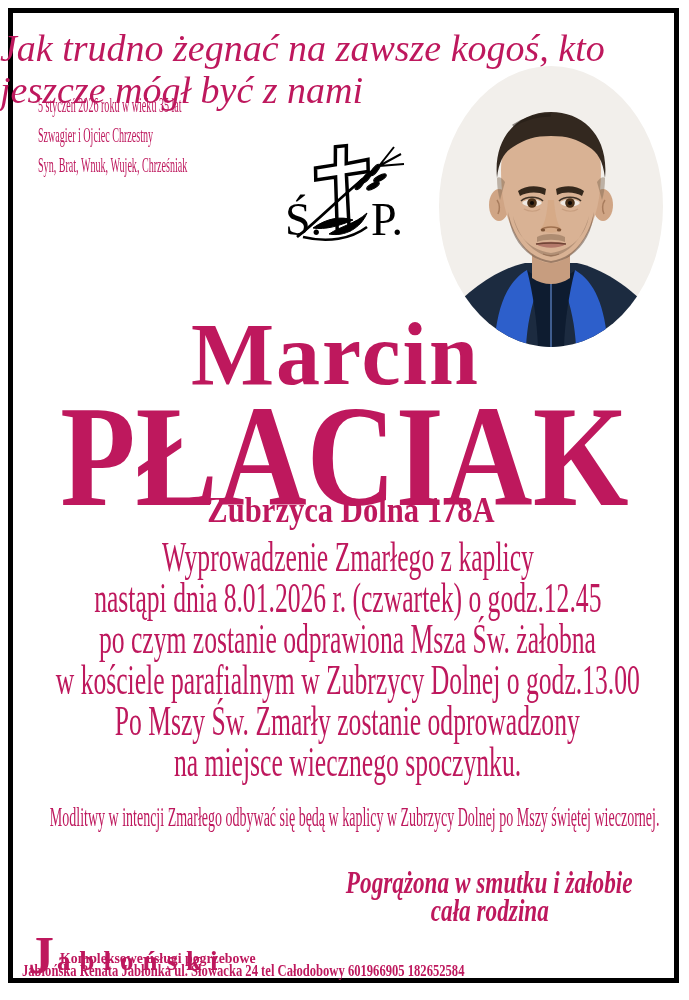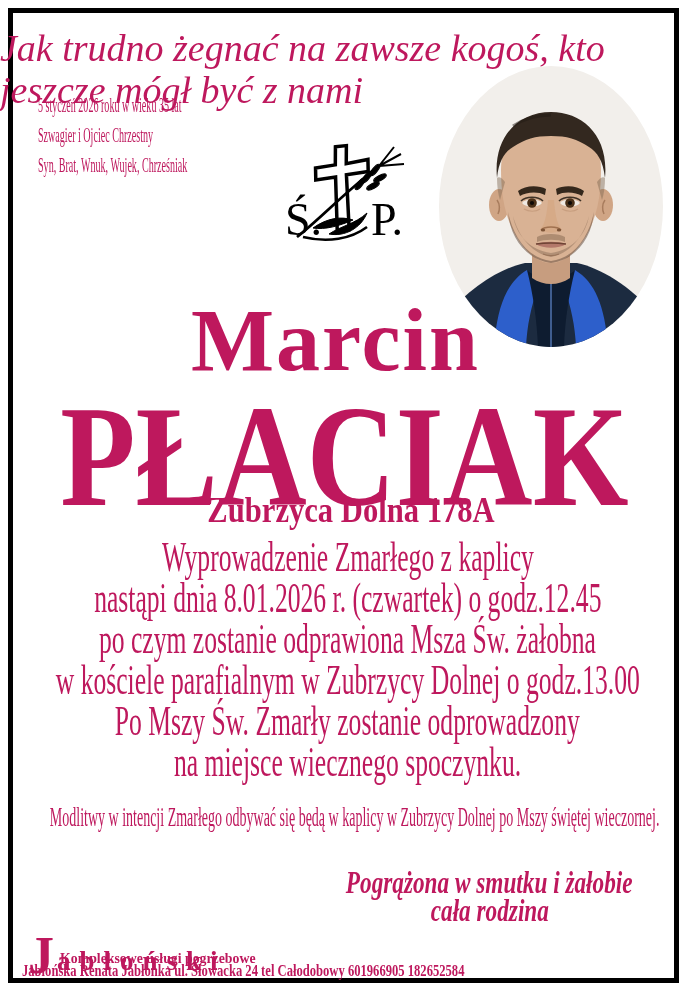--- a/index.html
+++ b/index.html
@@ -22,21 +22,21 @@
   .intro{position:absolute;left:38px;top:90px;}
   .intro-line{display:block;font-size:21px;line-height:30px;}
 
   .emblem{position:absolute;left:283px;top:140px;}
 
   .photo{
     position:absolute;left:439px;top:66px;width:224px;height:281px;
     border-radius:50%;overflow:hidden;
   }
 
-  .first-name-row{top:297px;}
+  .first-name-row{top:311px;}
   .first-name{font-weight:bold;font-size:88px;line-height:1;letter-spacing:2px;transform:translateX(-9px);}
   .surname-row{top:384px;}
   .surname{font-weight:bold;font-size:145px;line-height:1;--sx:.85;}
   .address-row{top:492px;transform:translateX(7px);}
   .address{font-weight:bold;font-size:36px;line-height:1;--sx:.85;}
 
   .announcement{position:absolute;left:0;top:537px;width:689px;display:flex;flex-direction:column;align-items:center;transform:translateX(3px);}
   .ann-line{font-size:42px;line-height:41px;--sx:.61;}
 
   .prayers-row{top:800px;transform:translateX(10px);}

